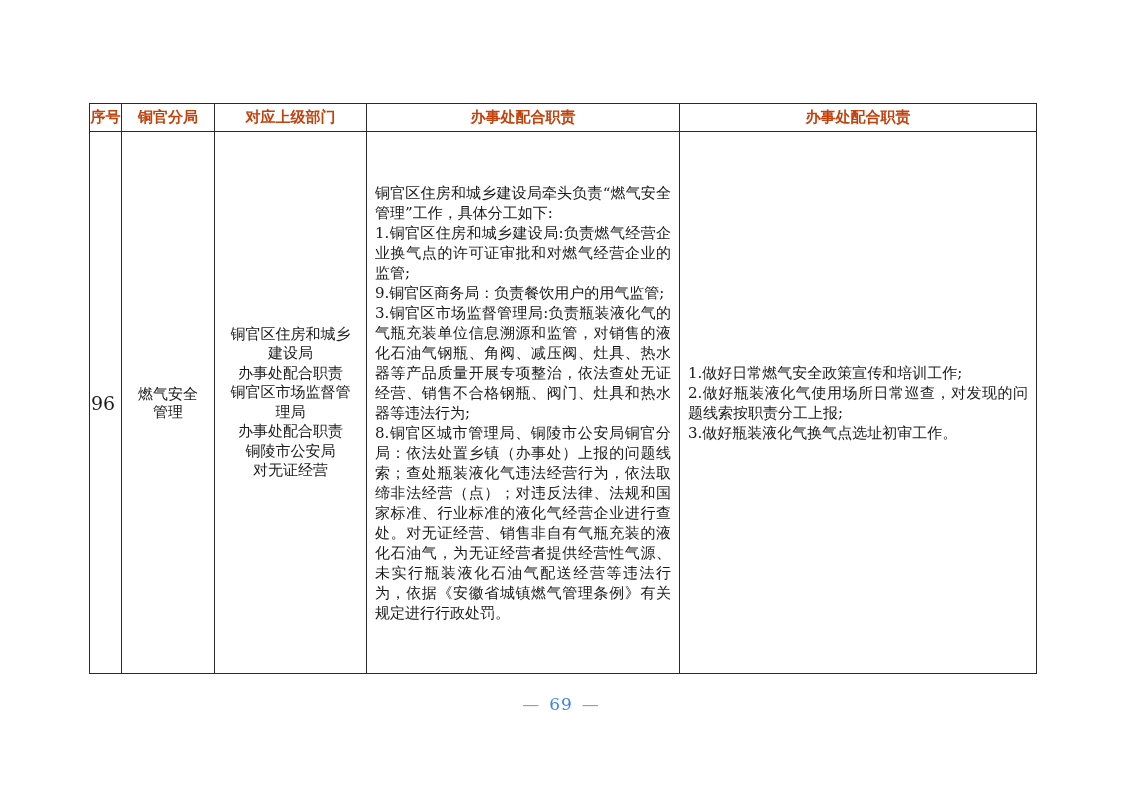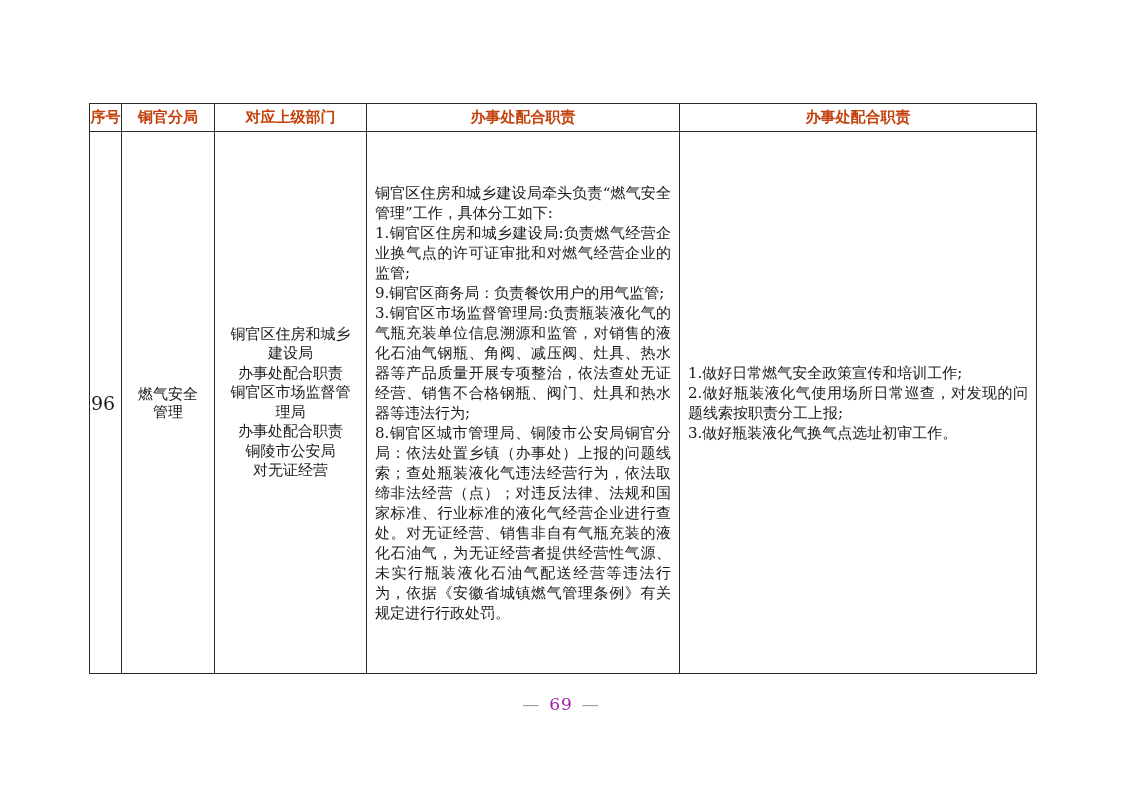--- a/index.html
+++ b/index.html
@@ -81,21 +81,21 @@
     top: 694px;
     text-align: center;
     font-size: 17px;
     letter-spacing: 1px;
   }
   .page-footer .dash {
     color: #9a9aa0;
     padding: 0 9px;
   }
   .page-footer .num {
-    color: #a21caf;
+    color: #3b82f6;
   }
 </style>
 </head>
 <body>
 
 <div class="page">
 
   <table class="doc-table">
     <colgroup>
       <col style="width:32px">

